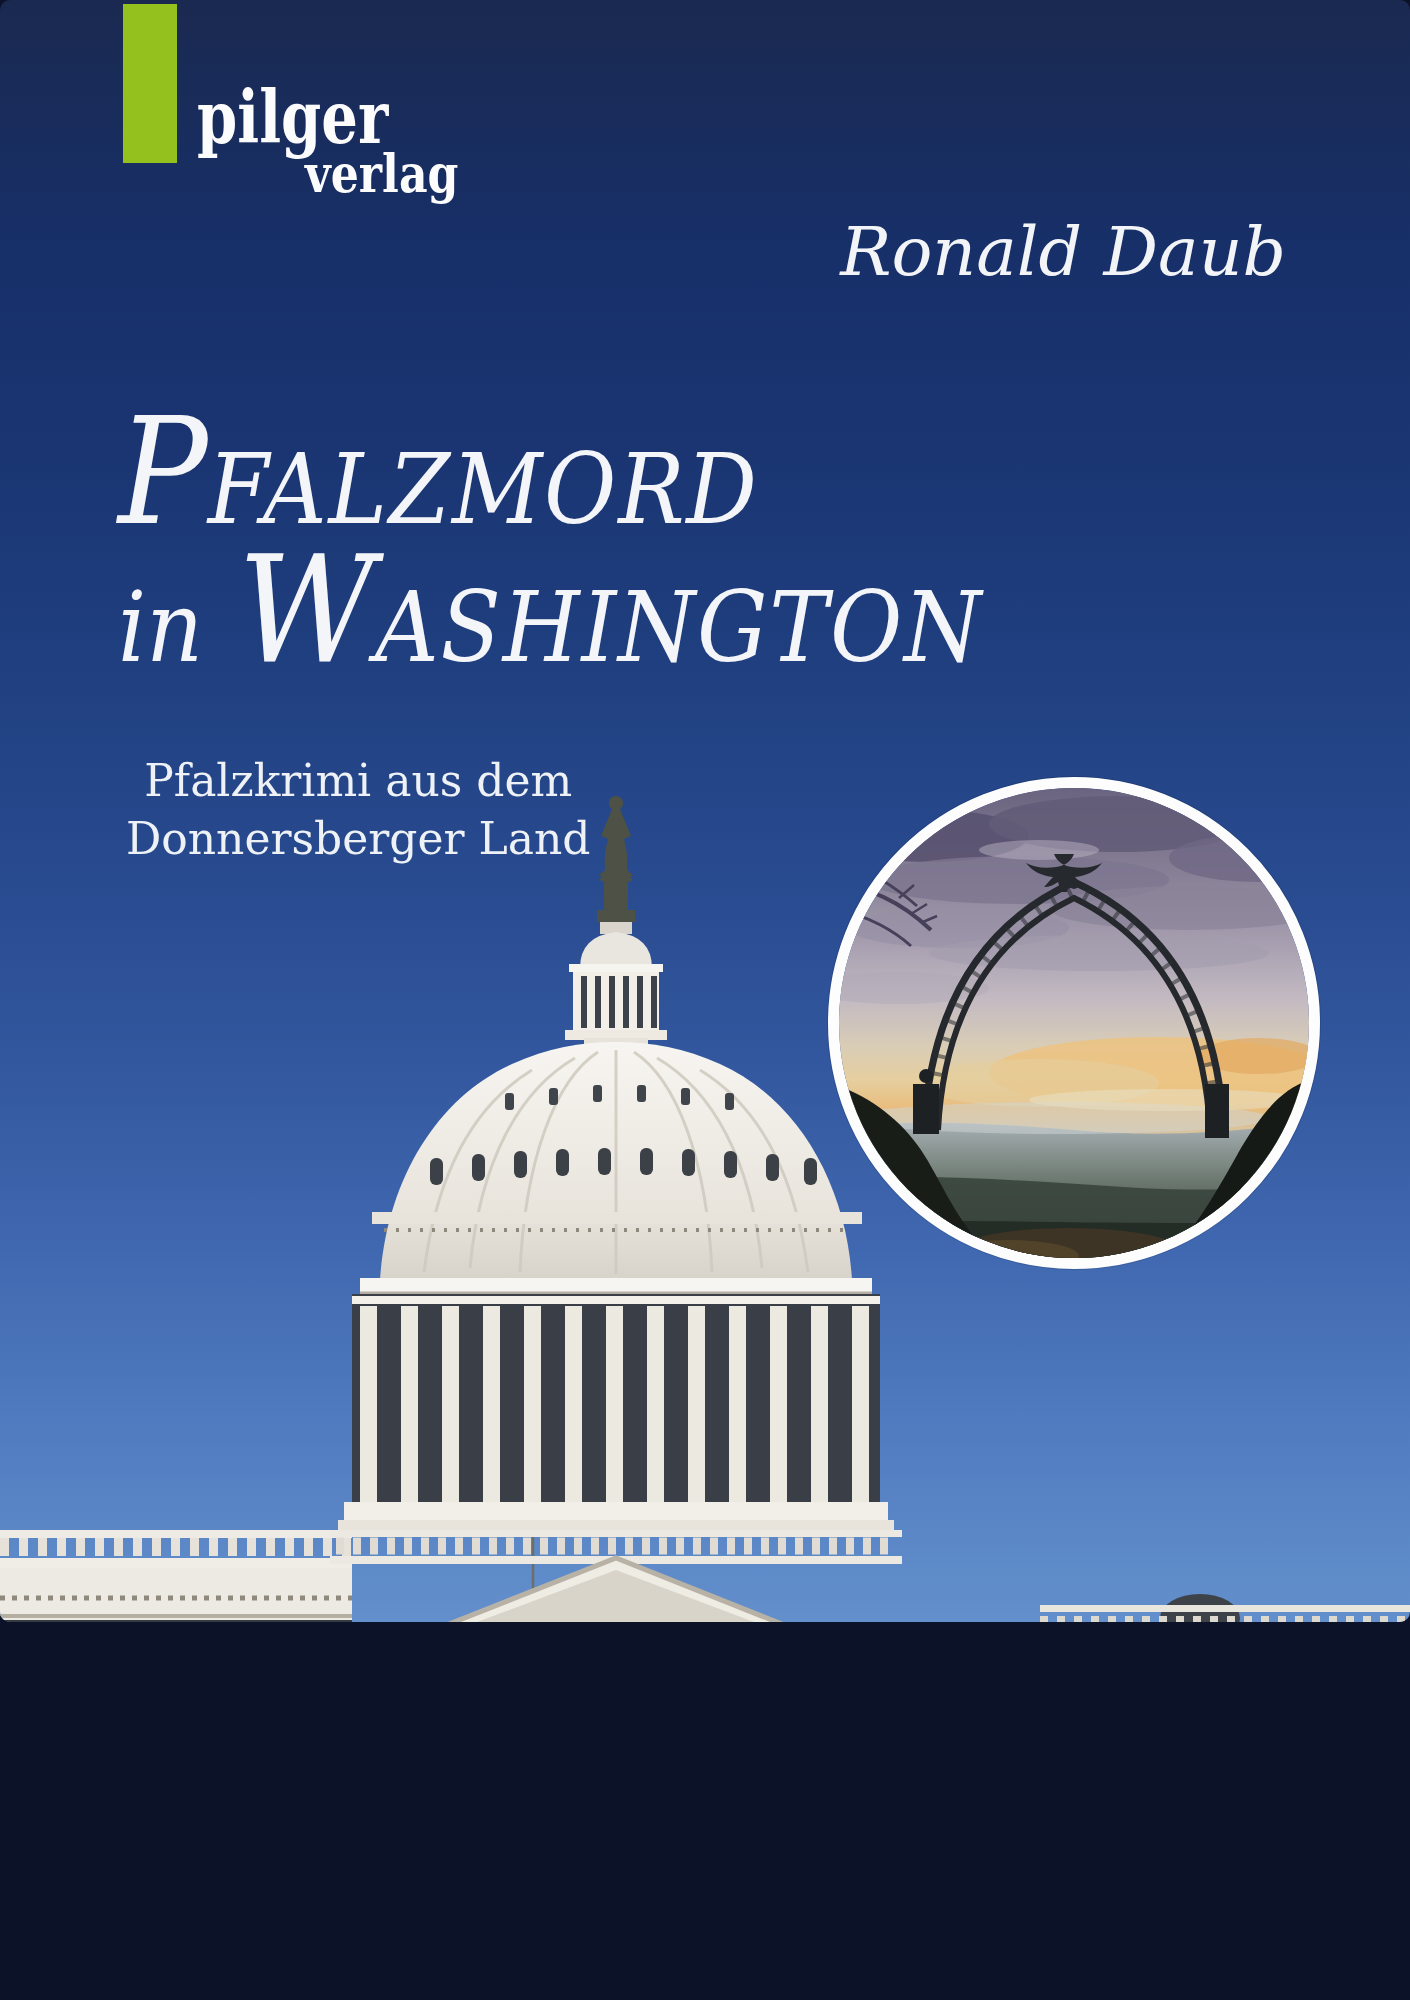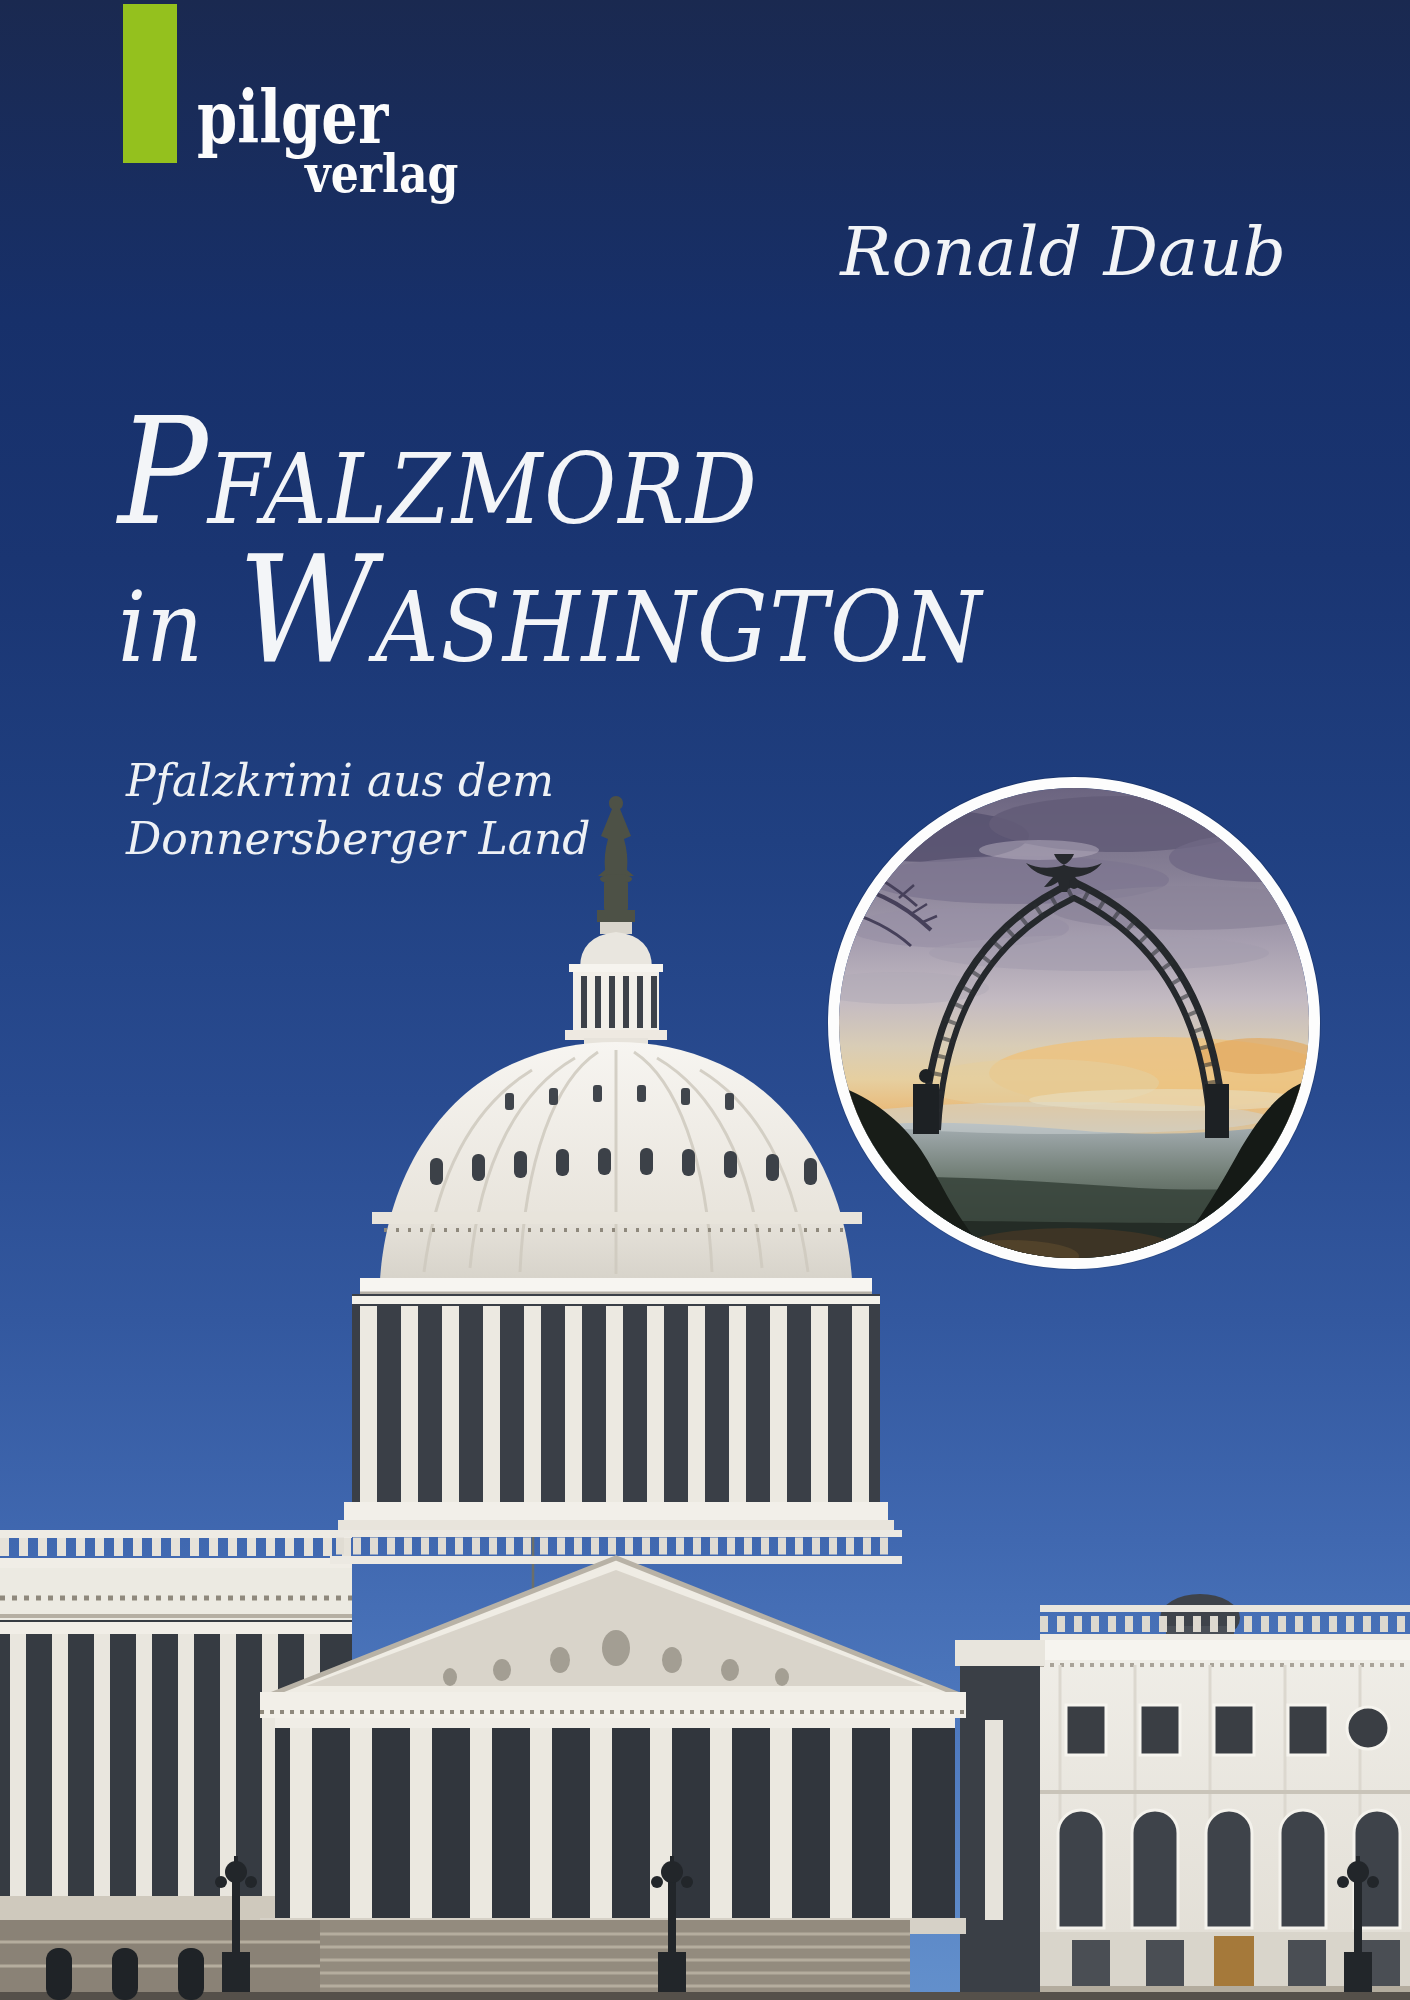--- a/index.html
+++ b/index.html
@@ -1,42 +1,43 @@
 <!DOCTYPE html>
 <html><head>
 <meta charset="utf-8">
 <style>
   html,body{margin:0;padding:0;background:#0c1328;}
   .page{
-    position:relative;width:1410px;height:2000px;overflow:hidden;
+    position:relative;width:1410px;height:1622px;overflow:hidden;
     font-family:"DejaVu Serif","Liberation Serif",serif;
     background:linear-gradient(180deg,
       #1a2950 0%, #17306a 16%, #1a3572 28%, #204081 42%,
       #294b90 55%, #33589f 66%, #4068b0 77%, #4f7abf 87%, #6390cc 100%);
+    border-radius:10px;
   }
   
   .logo-bar{position:absolute;left:123px;top:4px;width:54px;height:159px;background:#94c11e;}
   .logo-word{position:absolute;color:#fcfcfc;font-weight:700;line-height:1;
     transform-origin:left top;white-space:nowrap;}
   .logo-pilger{left:197px;top:82px;font-size:72px;transform:scaleX(.80);}
   .logo-verlag{left:305px;top:148px;font-size:52px;transform:scaleX(.85);}
   
   .author{position:absolute;top:218px;right:124px;color:#f2f4f7;font-style:italic;
     font-size:68px;line-height:1;white-space:nowrap;}
   
   .title{position:absolute;left:118px;top:398px;color:#f3f5f8;font-style:italic;
     transform:scaleX(.90);transform-origin:left top;}
   .tline{line-height:1;white-space:nowrap;}
   .tline + .tline{margin-top:-10px;}
   .t-init{font-size:148px;}
   .t-caps{font-size:98px;letter-spacing:2px;}
   .t-low{font-size:98px;margin-right:.08em;}
   
-  .subtitle{position:absolute;left:126px;top:752px;color:#eef1f5;font-style:italic;
-    font-size:44px;line-height:1.32;}
+  .subtitle{position:absolute;left:126px;top:752px;color:#eef1f5;
+    font-size:44px;line-height:1.32;text-align:center;}
   
   .inset{position:absolute;left:828px;top:777px;width:492px;height:492px;
     border-radius:50%;border:11px solid #fdfdfd;box-sizing:border-box;overflow:hidden;
     box-shadow:0 0 0 1px rgba(0,0,0,.12);}
   .inset svg{display:block;}
   
   .capitol{position:absolute;left:0;top:760px;width:1410px;height:1240px;}
 </style>
 </head>
 <body>

